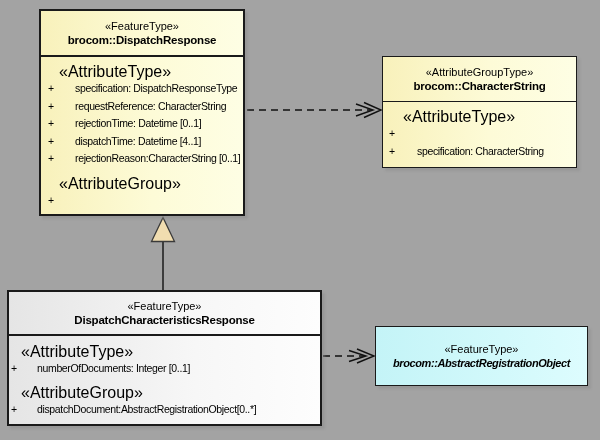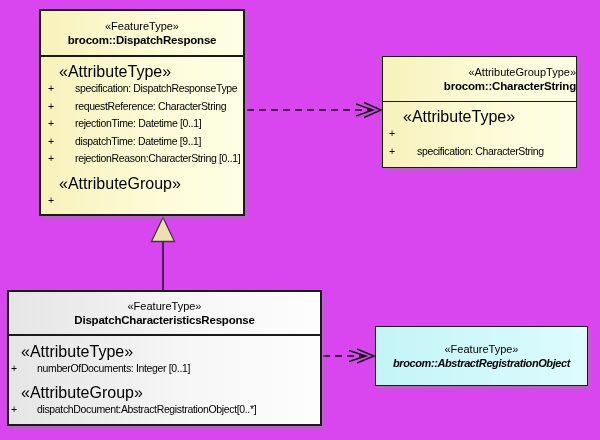--- a/index.html
+++ b/index.html
@@ -1,16 +1,16 @@
 <!DOCTYPE html>
 <html><head>
 <meta charset="utf-8">
 <style>
   html,body{margin:0;padding:0;background:#ffffff;font-family:"Liberation Sans",sans-serif;}
-  .canvas{position:relative;width:600px;height:440px;background:#d946ef;overflow:hidden;}
+  .canvas{position:relative;width:600px;height:440px;background:#a3a3a3;overflow:hidden;}
   svg.connectors{position:absolute;left:0;top:0;width:600px;height:440px;z-index:1;}
   .uml-box{position:absolute;z-index:2;box-sizing:border-box;border:2px solid #1a1a1a;
            box-shadow:3px 3px 2px rgba(140,140,140,0.45);color:#000;}
   .fill-yellow{background:linear-gradient(to right,#F8F1BB 0%,#FDFBD7 55%,#FEFEE4 100%);}
   .fill-gray{background:linear-gradient(to right,#E5E5E5 0%,#F7F7F7 60%,#FDFDFD 100%);}
   .fill-cyan{background:linear-gradient(to right,#C4F4F7 0%,#D2F9FB 60%,#DDFCFE 100%);}
   .hdr{display:flex;flex-direction:column;align-items:center;justify-content:center;
        border-bottom:2px solid #1a1a1a;}
   .hdr.thin{border-bottom-width:1.5px;}
   .stereo{font-size:11px;line-height:14px;}
@@ -22,21 +22,21 @@
   .vis{font-size:10.5px;flex:0 0 auto;}
   .attr-text{font-size:10.5px;letter-spacing:-0.35px;}
   
   #box-a{left:39px;top:9px;width:206px;height:207px;}
   #box-a .hdr{height:44px;}
   #box-a .body{padding-top:6px;}
   #box-a .sec-head{padding-left:18px;}
   #box-a .vis{padding-left:7px;width:27px;}
   
   #box-b{left:382px;top:56px;width:195px;height:112px;border-width:1.5px;}
-  #box-b .hdr{height:44px;align-items:flex-end;}
+  #box-b .hdr{height:44px;}
   #box-b .body{padding-top:6px;}
   #box-b .sec-head{padding-left:20px;}
   #box-b .vis{padding-left:6px;width:28px;}
   
   #box-c{left:7px;top:290px;width:315px;height:136px;border-width:2.2px;}
   #box-c .hdr{height:42px;}
   #box-c .body{padding-top:7px;}
   #box-c .sec-head{padding-left:12px;}
   #box-c .vis{padding-left:2px;width:26px;}
   
@@ -84,21 +84,21 @@
       <div class="attr-row">
         <span class="vis">+</span>
         <span class="attr-text">requestReference: CharacterString</span>
       </div>
       <div class="attr-row">
         <span class="vis">+</span>
         <span class="attr-text">rejectionTime: Datetime [0..1]</span>
       </div>
       <div class="attr-row">
         <span class="vis">+</span>
-        <span class="attr-text">dispatchTime: Datetime [9..1]</span>
+        <span class="attr-text">dispatchTime: Datetime [4..1]</span>
       </div>
       <div class="attr-row">
         <span class="vis">+</span>
         <span class="attr-text">rejectionReason:CharacterString [0..1]</span>
       </div>
       <div class="spacer7"></div>
       <div class="sec-head">«AttributeGroup»</div>
       <div class="attr-row">
         <span class="vis">+</span>
       </div>

